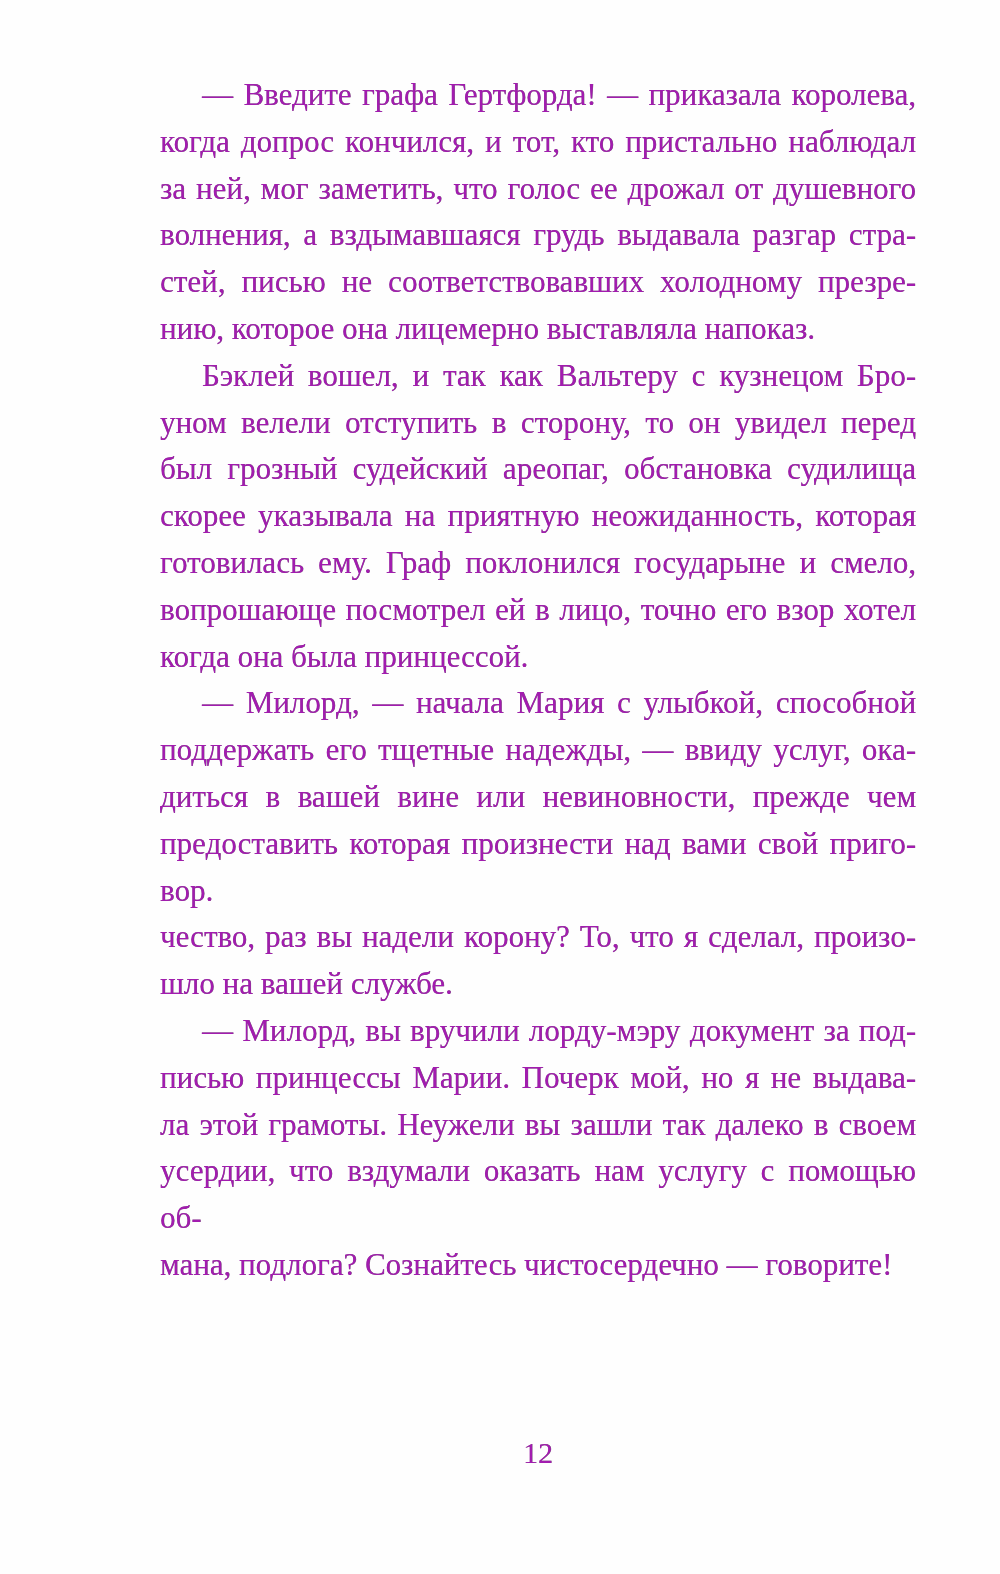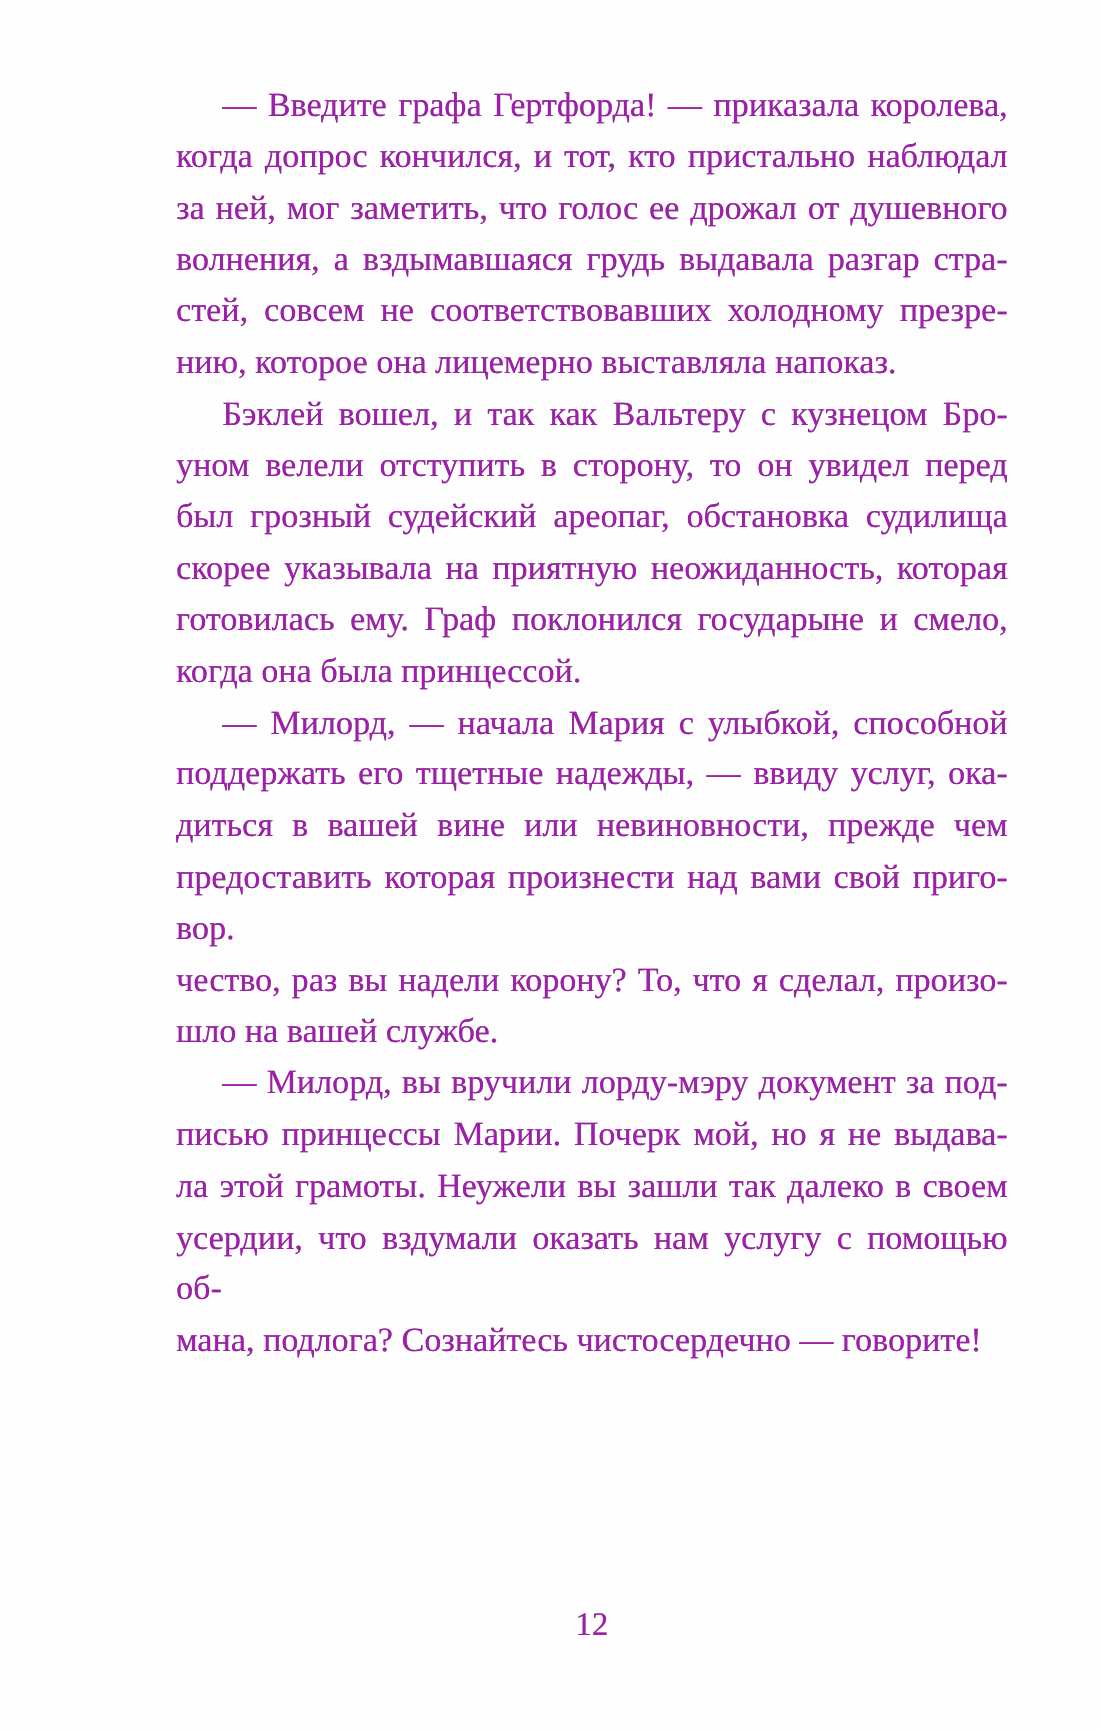--- a/index.html
+++ b/index.html
@@ -34,44 +34,44 @@
   .line.pend { text-align-last: left; }
   .pagenum-row {
     position: absolute;
     left: 160px;
     top: 1430px;
     width: 756px;
     text-align: center;
     font-size: 30px;
     line-height: 46.8px;
     text-shadow: 0.25px 0 0 rgba(0,0,0,0.55);
-    margin-top: 24px;
   }
 </style>
 </head>
 <body>
 
 <div class="page">
   <div class="text-block">
 
     <div class="para">
       <div class="line ind">— Введите графа Гертфорда! — приказала королева,</div>
       <div class="line">когда допрос кончился, и тот, кто пристально наблюдал</div>
       <div class="line">за ней, мог заметить, что голос ее дрожал от душевного</div>
       <div class="line">волнения, а вздымавшаяся грудь выдавала разгар стра-</div>
-      <div class="line">стей, совсем не соответствовавших холодному презре-</div>
+      <div class="line">стей, писью не соответствовавших холодному презре-</div>
       <div class="line pend">нию, которое она лицемерно выставляла напоказ.</div>
     </div>
 
     <div class="para">
       <div class="line ind">Бэклей вошел, и так как Вальтеру с кузнецом Бро-</div>
       <div class="line">уном велели отступить в сторону, то он увидел перед</div>
       <div class="line">был грозный судейский ареопаг, обстановка судилища</div>
       <div class="line">скорее указывала на приятную неожиданность, которая</div>
       <div class="line">готовилась ему. Граф поклонился государыне и смело,</div>
+      <div class="line">вопрошающе посмотрел ей в лицо, точно его взор хотел</div>
       <div class="line pend">когда она была принцессой.</div>
     </div>
 
     <div class="para">
       <div class="line ind">— Милорд, — начала Мария с улыбкой, способной</div>
       <div class="line">поддержать его тщетные надежды, — ввиду услуг, ока-</div>
       <div class="line">диться в вашей вине или невиновности, прежде чем</div>
       <div class="line">предоставить которая произнести над вами свой приго-</div>
       <div class="line pend">вор.</div>
     </div>

